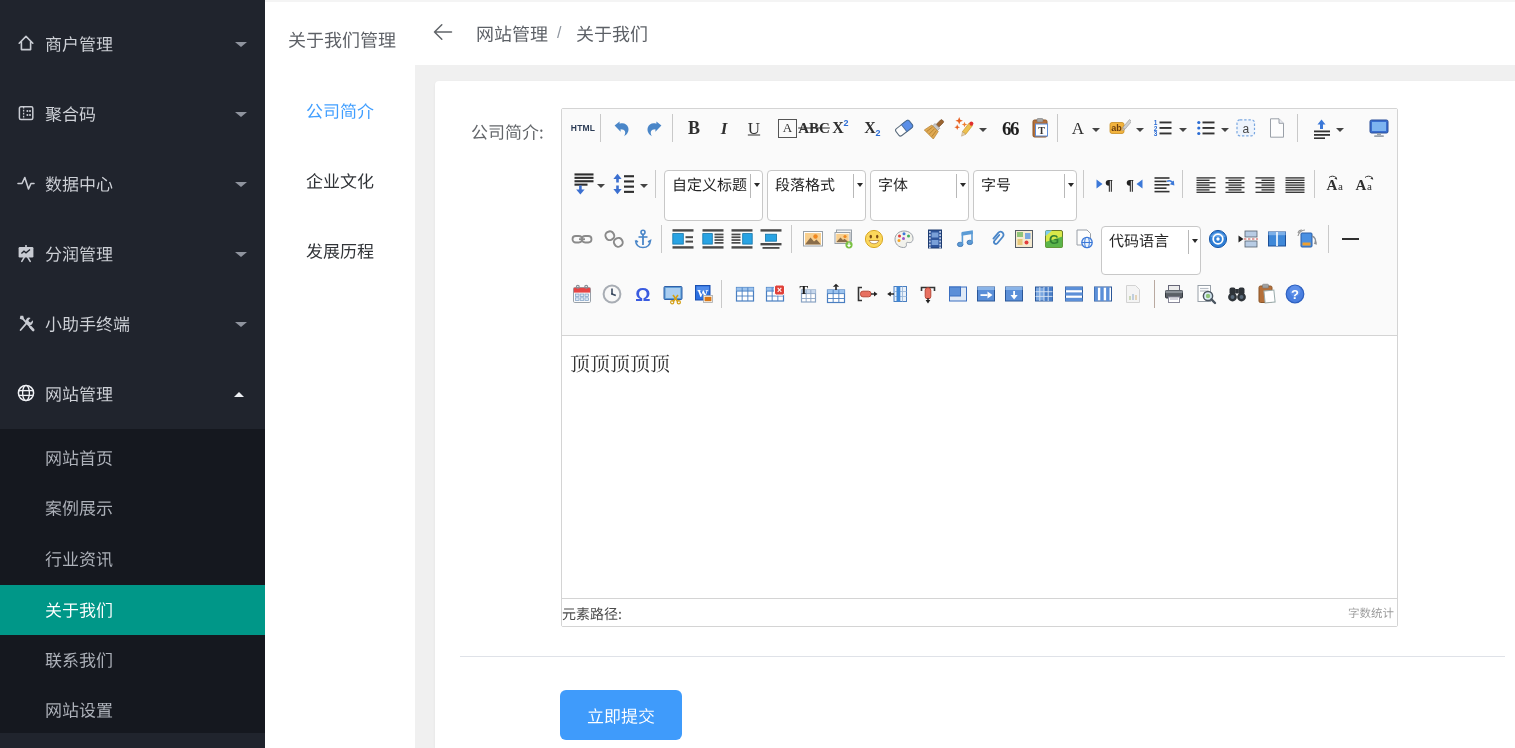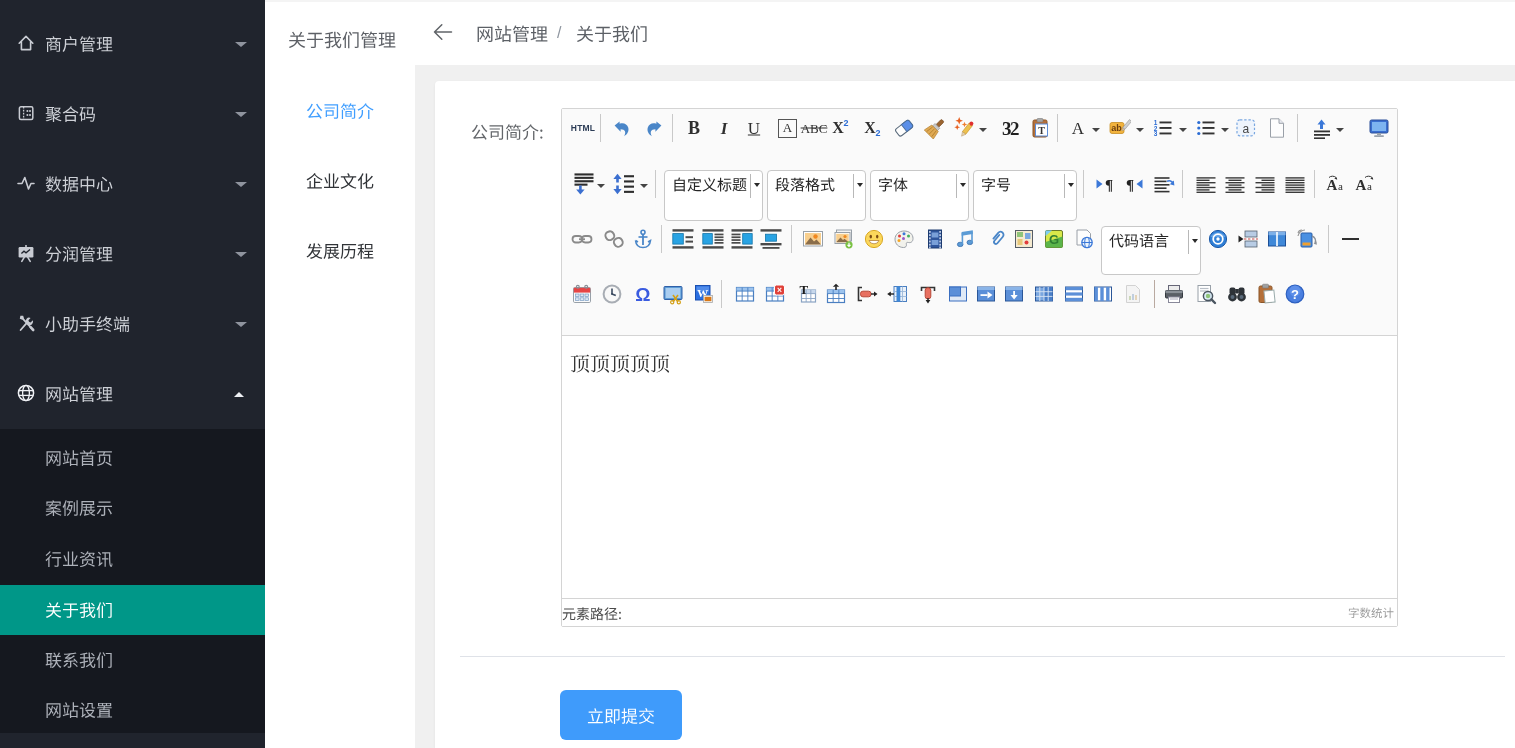--- a/index.html
+++ b/index.html
@@ -211,21 +211,21 @@
 <svg style="position:absolute;left:642.0px;top:117.0px" width="22" height="22" viewBox="0 0 22 22">
     <g transform="translate(22,0) scale(-1,1)">
       <path d="M2.6 8.6 L7.6 4.6 L7.6 6.8 C11.6 5.4,15.2 7.2,16.2 10.6 C17.2 14,15.6 17.2,12.2 19.2 C14.2 15,13.4 12.4,8.6 12.2 L8.6 14.8 Z" fill="#4a86c8"></path>
     </g>
   </svg>
 <div style="position:absolute;left:672.0px;top:114.0px;width:1px;height:28px;background:#c9c9c9"></div>
 <div style="position:absolute;left:694.0px;top:128.0px;transform:translate(-50%,-50%);font-size:18px;color:#2f2f2f;font-weight:bold;font-family:'Liberation Serif',serif;white-space:nowrap;line-height:1;">B</div>
 <div style="position:absolute;left:724.0px;top:128.0px;transform:translate(-50%,-50%);font-size:17px;color:#2f2f2f;font-weight:bold;font-family:'Liberation Serif',serif;white-space:nowrap;line-height:1;font-style:italic">I</div>
 <div style="position:absolute;left:754.0px;top:128.0px;transform:translate(-50%,-50%);font-size:17px;color:#2f2f2f;font-weight:normal;font-family:'Liberation Serif',serif;white-space:nowrap;line-height:1;text-decoration:underline">U</div>
 <div style="position:absolute;left:778px;top:118.5px;width:19px;height:19px;border:1.5px solid #555;display:flex;align-items:center;justify-content:center;font-family:'Liberation Serif',serif;font-size:13px;color:#2f2f2f">A</div>
-<div style="position:absolute;left:814.0px;top:128.0px;transform:translate(-50%,-50%);font-size:13px;color:#2f2f2f;font-weight:normal;font-family:'Liberation Serif',serif;white-space:nowrap;line-height:1;text-decoration:line-through">ABC</div>
+<div style="position:absolute;left:814.0px;top:128.0px;transform:translate(-50%,-50%);font-size:15px;color:#2f2f2f;font-weight:bold;font-family:'Liberation Serif',serif;white-space:nowrap;line-height:1;text-decoration:line-through">ABC</div>
 <div style="position:absolute;left:838.0px;top:128.0px;transform:translate(-50%,-50%);font-size:16px;color:#2f2f2f;font-weight:bold;font-family:'Liberation Serif',serif;white-space:nowrap;line-height:1;">X</div>
 <div style="position:absolute;left:846.0px;top:123.0px;transform:translate(-50%,-50%);font-size:9px;color:#2b6cd4;font-weight:bold;font-family:'Liberation Sans',sans-serif;white-space:nowrap;line-height:1;">2</div>
 <div style="position:absolute;left:870.0px;top:128.0px;transform:translate(-50%,-50%);font-size:16px;color:#2f2f2f;font-weight:bold;font-family:'Liberation Serif',serif;white-space:nowrap;line-height:1;">X</div>
 <div style="position:absolute;left:878.0px;top:133.0px;transform:translate(-50%,-50%);font-size:9px;color:#2b6cd4;font-weight:bold;font-family:'Liberation Sans',sans-serif;white-space:nowrap;line-height:1;">2</div>
 <svg style="position:absolute;left:893.0px;top:117.0px" width="22" height="22" viewBox="0 0 22 22">
     <g transform="rotate(-38 11 11)">
       <rect x="2.5" y="6.8" width="17" height="8.8" rx="2.2" fill="#fdfdfd" stroke="#5a6b7c"></rect>
       <path d="M11 6.8 h6.1 a2.2 2.2 0 0 1 2.4 2.2 v4.4 a2.2 2.2 0 0 1-2.4 2.2 h-6.1 z" fill="#5b8fe8" stroke="#4a6f9c"></path>
     </g>
   </svg>
@@ -245,21 +245,21 @@
     <g transform="rotate(38 13 13)">
       <rect x="11.2" y="5.5" width="4.2" height="11" fill="#ecc04e" stroke="#c89018" stroke-width="0.6"></rect>
       <polygon points="11.2,16.5 15.4,16.5 13.3,20.6" fill="#e8d2ae" stroke="#b89a6a" stroke-width="0.5"></polygon>
       <circle cx="13.3" cy="4.6" r="2" fill="#e03030"></circle>
     </g>
     <polygon points="6.2,0.0 7.264,2.7359999999999998 10.0,3.8 7.264,4.864 6.2,7.6 5.136,4.864 2.4000000000000004,3.8 5.136,2.7359999999999998" fill="#e86020"></polygon>
     <polygon points="11.5,4.7 12.284,6.716 14.3,7.5 12.284,8.284 11.5,10.3 10.716,8.284 8.7,7.5 10.716,6.716" fill="#f08030"></polygon>
     <polygon points="4.2,7.299999999999999 5.0120000000000005,9.388 7.1,10.2 5.0120000000000005,11.011999999999999 4.2,13.1 3.388,11.011999999999999 1.3000000000000003,10.2 3.388,9.388" fill="#e86020"></polygon>
   </svg>
 <div style="position:absolute;left:978.5px;top:128.0px;width:0;height:0;border-left:4.5px solid transparent;border-right:4.5px solid transparent;border-top:4px solid #444"></div>
-<div style="position:absolute;left:1010.0px;top:128.0px;transform:translate(-50%,-50%);font-size:19px;color:#1f1f1f;font-weight:bold;font-family:'Liberation Serif',serif;white-space:nowrap;line-height:1;letter-spacing:-1.5px">32</div>
+<div style="position:absolute;left:1010.0px;top:128.0px;transform:translate(-50%,-50%);font-size:19px;color:#1f1f1f;font-weight:bold;font-family:'Liberation Serif',serif;white-space:nowrap;line-height:1;letter-spacing:-1.5px">66</div>
 <svg style="position:absolute;left:1029.0px;top:117.0px" width="22" height="22" viewBox="0 0 22 22">
     <rect x="4" y="3" width="14" height="17" rx="1.5" fill="#b5703a" stroke="#8a5527"></rect>
     <rect x="8" y="1.5" width="6" height="3.5" rx="1" fill="#a8a8a8" stroke="#7a7a7a" stroke-width="0.6"></rect>
     <rect x="6.5" y="7" width="12" height="12" fill="#fff" stroke="#5b8dd9"></rect>
     <text x="12.5" y="16.6" font-size="10" font-weight="bold" fill="#333" text-anchor="middle" font-family="Liberation Serif">T</text>
   </svg>
 <div style="position:absolute;left:1056.5px;top:114.0px;width:1px;height:28px;background:#c9c9c9"></div>
 <div style="position:absolute;left:1078.0px;top:128.0px;transform:translate(-50%,-50%);font-size:17px;color:#2f2f2f;font-weight:normal;font-family:'Liberation Serif',serif;white-space:nowrap;line-height:1;">A</div>
 <div style="position:absolute;left:1091.5px;top:128.0px;width:0;height:0;border-left:4.5px solid transparent;border-right:4.5px solid transparent;border-top:4px solid #444"></div>
 <svg style="position:absolute;left:1109.0px;top:117.0px" width="22" height="22" viewBox="0 0 22 22">

